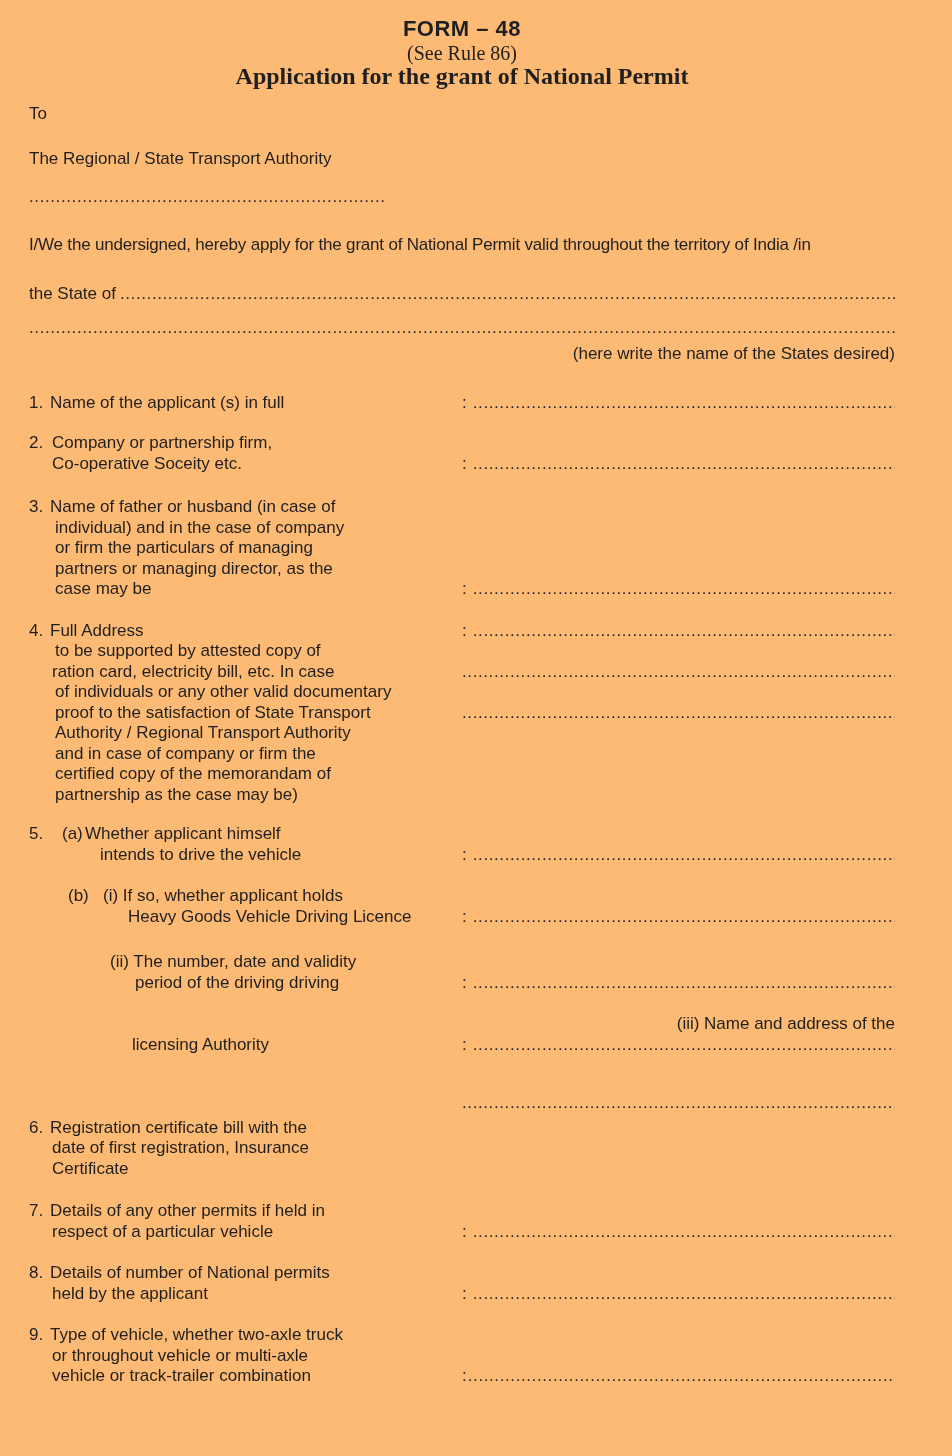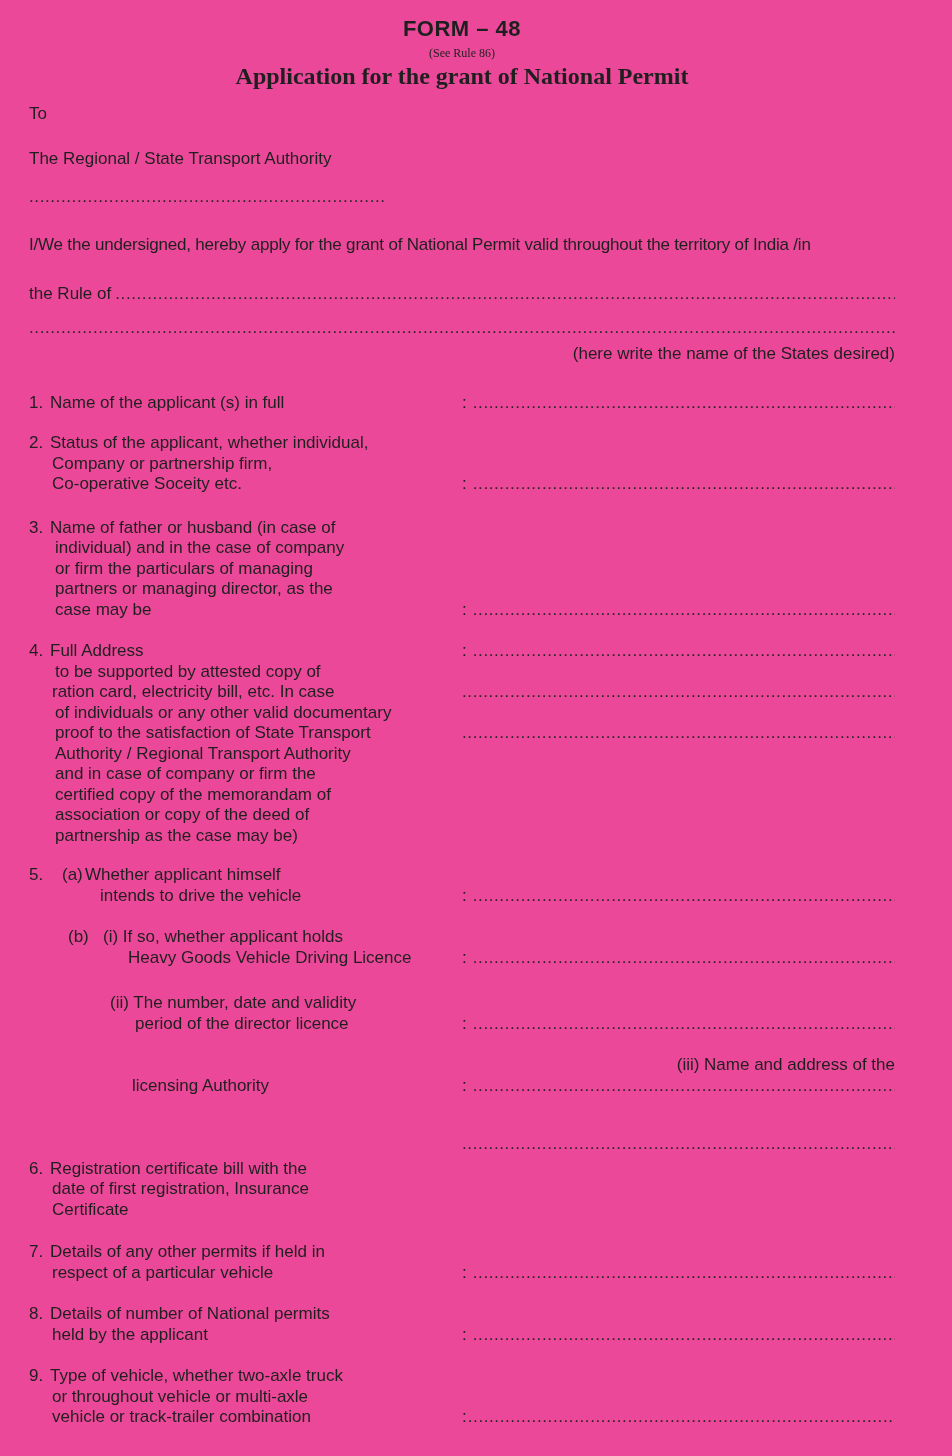--- a/index.html
+++ b/index.html
@@ -1,38 +1,38 @@
 <!DOCTYPE html>
 <html><head>
 <meta charset="utf-8">
 <style>
   html, body { margin: 0; padding: 0; }
   .page {
     position: relative;
     width: 952px;
     height: 1456px;
-    background: #ec4899;
+    background: #fdba74;
     color: #1f1f1f;
     font-family: "Liberation Sans", sans-serif;
     font-size: 17px;
     line-height: 20.5px;
     overflow: hidden;
   }
   .content { padding: 16px 57px 0 29px; } 
 
   .center { text-align: center; }
   .form-no {
     font-weight: bold;
     font-size: 22px;
     line-height: 26px;
     letter-spacing: 0.5px;
   }
   .rule-ref {
     font-family: "Liberation Serif", serif;
-    font-size: 12px;
+    font-size: 20px;
     line-height: 22px;
   }
   .doc-title {
     font-family: "Liberation Serif", serif;
     font-weight: bold;
     font-size: 24px;
     line-height: 24px;
   }
 
   .to-line       { margin-top: 16px; }
@@ -92,40 +92,39 @@
     <div class="center form-no">FORM – 48</div>
     <div class="center rule-ref">(See Rule 86)</div>
     <div class="center doc-title">Application for the grant of National Permit</div>
 
     <div class="to-line">To</div>
     <div class="authority">The Regional / State Transport Authority</div>
     <div class="blank-short"><span class="dots">........................................................................................................................................................................................................................................................</span></div>
 
     <div class="intro1">I/We the undersigned, hereby apply for the grant of National Permit valid throughout the territory of India /in</div>
     <div class="state-line">
-      <span class="prefix">the Rule of</span>
+      <span class="prefix">the State of</span>
       <span class="dots">........................................................................................................................................................................................................................................................</span>
     </div>
     <div class="blank-full"><span class="dots">........................................................................................................................................................................................................................................................</span></div>
     <div class="note-right">(here write the name of the States desired)</div>
 
     <div class="q mt28">
       <span class="qnum">1.</span>
       <div class="ql pl21">
         <span>Name of the applicant (s) in full</span>
         <span class="ans">
             <span class="colon">:</span>
             <span class="dots">........................................................................................................................................................................................................................................................</span>
           </span>
       </div>
     </div>
 
     <div class="q mt20">
       <span class="qnum">2.</span>
-      <div class="ql pl21"><span>Status of the applicant, whether individual,</span></div>
       <div class="ql pl23"><span>Company or partnership firm,</span></div>
       <div class="ql pl23">
         <span>Co-operative Soceity etc.</span>
         <span class="ans">
             <span class="colon">:</span>
             <span class="dots">........................................................................................................................................................................................................................................................</span>
           </span>
       </div>
     </div>
 
@@ -163,21 +162,20 @@
       <div class="ql pl26"><span>of individuals or any other valid documentary</span></div>
       <div class="ql pl26">
         <span>proof to the satisfaction of State Transport</span>
         <span class="ans">
             <span class="dots">........................................................................................................................................................................................................................................................</span>
           </span>
       </div>
       <div class="ql pl26"><span>Authority / Regional Transport Authority</span></div>
       <div class="ql pl26"><span>and in case of company or firm the</span></div>
       <div class="ql pl26"><span>certified copy of the memorandam of</span></div>
-      <div class="ql pl26"><span>association or copy of the deed of</span></div>
       <div class="ql pl26"><span>partnership as the case may be)</span></div>
     </div>
 
     <div class="q mt19">
       <span class="qnum">5.</span>
       <span class="sub-a">(a)</span>
       <div class="ql pl56"><span>Whether applicant himself</span></div>
       <div class="ql pl71">
         <span>intends to drive the vehicle</span>
         <span class="ans">
@@ -195,21 +193,21 @@
         <span class="ans">
             <span class="colon">:</span>
             <span class="dots">........................................................................................................................................................................................................................................................</span>
           </span>
       </div>
     </div>
 
     <div class="q mt25">
       <div class="ql pl81"><span>(ii) The number, date and validity</span></div>
       <div class="ql pl106">
-        <span>period of the director licence</span>
+        <span>period of the driving driving</span>
         <span class="ans">
             <span class="colon">:</span>
             <span class="dots">........................................................................................................................................................................................................................................................</span>
           </span>
       </div>
     </div>
 
     <div class="q mt21">
       <div class="ql pl79"><span>(iii) Name and address of the</span></div>
       <div class="ql pl103">

